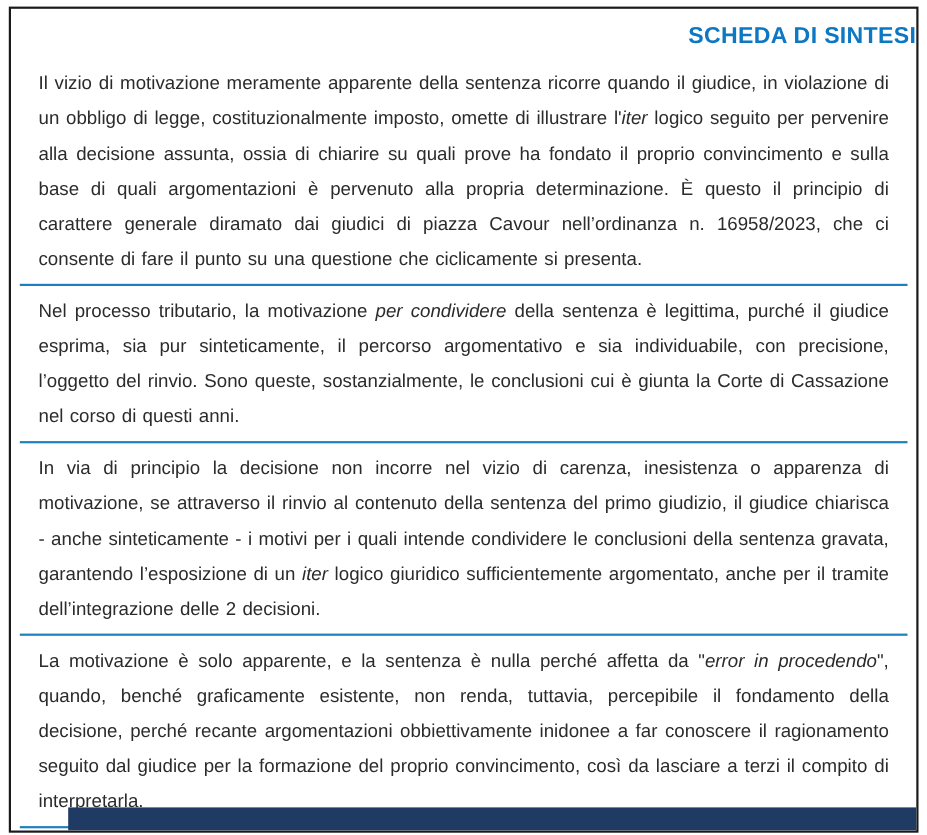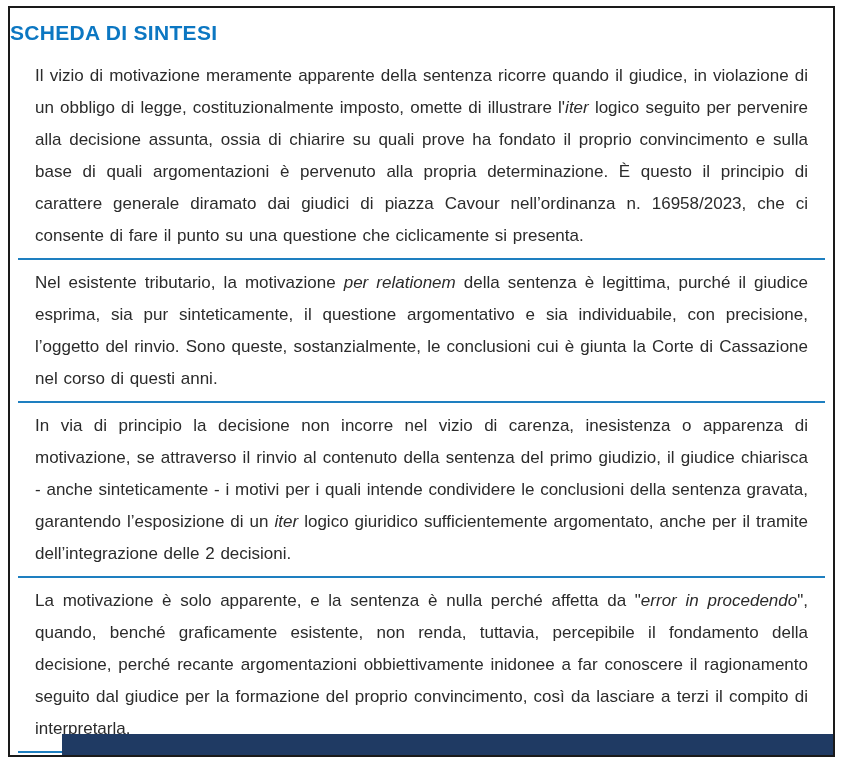--- a/index.html
+++ b/index.html
@@ -19,21 +19,21 @@
     left: 8px;
     top: 6px;
     right: 8px;
     bottom: 2px;
     border: 2px solid #1a1a1a;
     background: #ffffff;
     overflow: hidden;
   }
   .title {
     margin: 13px 0 15px 0;
-    text-align: left;
+    text-align: right;
     font-size: 21px;
     font-weight: 700;
     letter-spacing: 0.3px;
     color: #0c77c2;
   }
   .para {
     margin: 7px 0 6px 0;
     padding: 0 25px;
     font-size: 17px;
     line-height: 32px;
@@ -61,21 +61,21 @@
 </head>
 <body>
 
 <div class="frame">
 
   <h1 class="title">SCHEDA DI SINTESI</h1>
 
   <p class="para"><span>Il vizio di motivazione meramente apparente della sentenza ricorre quando il giudice, in violazione di un obbligo di legge, costituzionalmente imposto, omette di illustrare l'</span><em>iter</em><span> logico seguito per pervenire alla decisione assunta, ossia di chiarire su quali prove ha fondato il proprio convincimento e sulla base di quali argomentazioni è pervenuto alla propria determinazione. È questo il principio di carattere generale diramato dai giudici di piazza Cavour nell’ordinanza n. 16958/2023, che ci consente di fare il punto su una questione che ciclicamente si presenta.</span></p>
   <div class="divider"></div>
 
-  <p class="para"><span>Nel esistente tributario, la motivazione </span><em>per relationem</em><span> della sentenza è legittima, purché il giudice esprima, sia pur sinteticamente, il questione argomentativo e sia individuabile, con precisione, l’oggetto del rinvio. Sono queste, sostanzialmente, le conclusioni cui è giunta la Corte di Cassazione nel corso di questi anni.</span></p>
+  <p class="para"><span>Nel processo tributario, la motivazione </span><em>per condividere</em><span> della sentenza è legittima, purché il giudice esprima, sia pur sinteticamente, il percorso argomentativo e sia individuabile, con precisione, l’oggetto del rinvio. Sono queste, sostanzialmente, le conclusioni cui è giunta la Corte di Cassazione nel corso di questi anni.</span></p>
   <div class="divider"></div>
 
   <p class="para"><span>In via di principio la decisione non incorre nel vizio di carenza, inesistenza o apparenza di motivazione, se attraverso il rinvio al contenuto della sentenza del primo giudizio, il giudice chiarisca - anche sinteticamente - i motivi per i quali intende condividere le conclusioni della sentenza gravata, garantendo l’esposizione di un </span><em>iter</em><span> logico giuridico sufficientemente argomentato, anche per il tramite dell’integrazione delle 2 decisioni.</span></p>
   <div class="divider"></div>
 
   <p class="para"><span>La motivazione è solo apparente, e la sentenza è nulla perché affetta da "</span><em>error in procedendo</em><span>", quando, benché graficamente esistente, non renda, tuttavia, percepibile il fondamento della decisione, perché recante argomentazioni obbiettivamente inidonee a far conoscere il ragionamento seguito dal giudice per la formazione del proprio convincimento, così da lasciare a terzi il compito di interpretarla.</span></p>
   <div class="divider"></div>
 
   <div class="footer-bar"></div>
 

